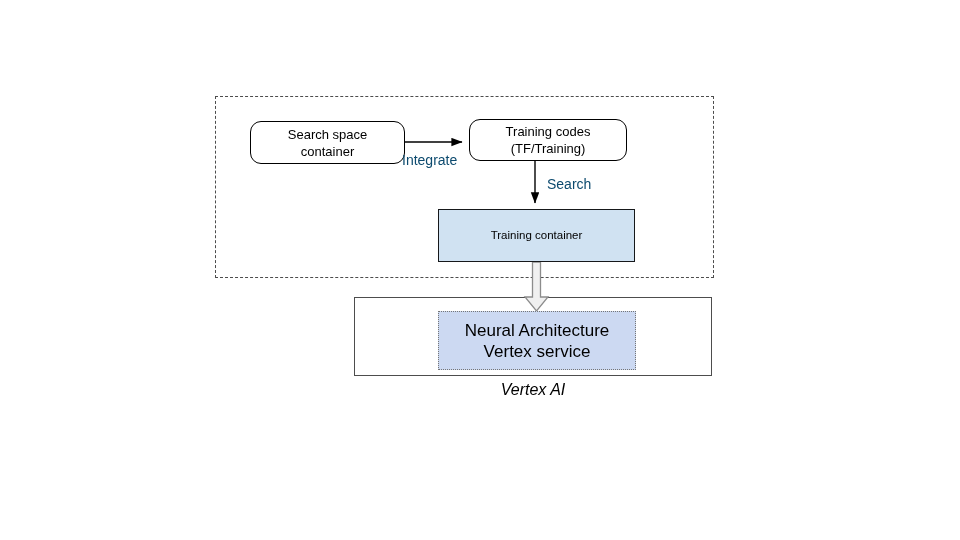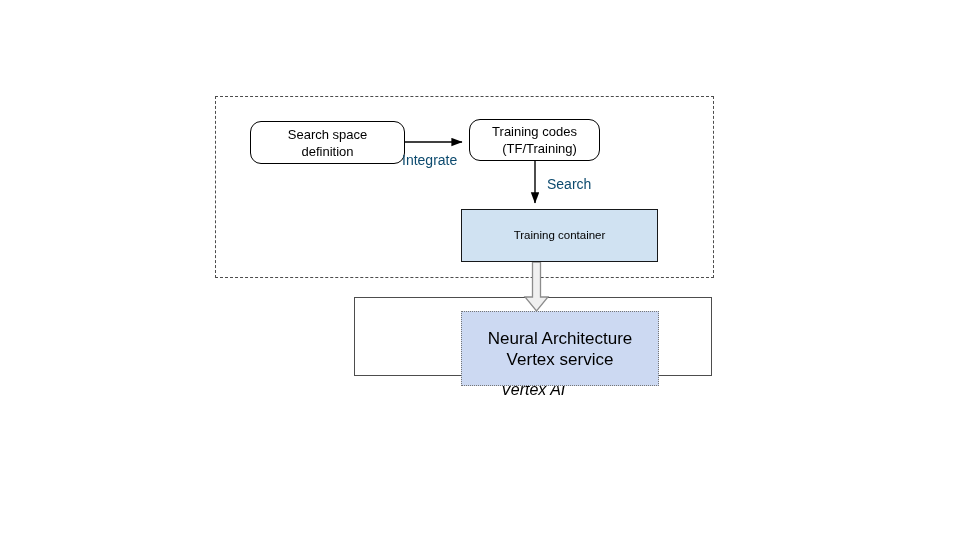--- a/index.html
+++ b/index.html
@@ -77,53 +77,51 @@
   #node-search-space {
     left: 250px;
     top: 121px;
     width: 155px;
     height: 43px;
   }
 
   #node-training-codes {
     left: 469px;
     top: 119px;
-    width: 131px;
+    width: 158px;
     height: 42px;
-    text-align: right;
   }
 
   
   .node-box {
     position: absolute;
     box-sizing: border-box;
     display: flex;
     align-items: center;
     justify-content: center;
     text-align: center;
     color: #000000;
-    margin-left: 23px;
   }
 
   #node-training-container {
     left: 438px;
     top: 209px;
     width: 197px;
     height: 53px;
     background: #d0e2f2;
     border: 1.4px solid #16181a;
     font-size: 11.5px;
     line-height: 15px;
   }
 
   #node-nas-service {
     left: 438px;
     top: 311px;
     width: 198px;
-    height: 75px;
+    height: 59px;
     background: #ccd9f2;
     border: 1.6px dotted #767676;
     font-size: 17px;
     line-height: 21px;
   }
 
   
   #connectors {
     position: absolute;
     left: 0;
@@ -181,21 +179,21 @@
     </g>
 
     <g>
       <path d="M532.5,262 L532.5,297 L525,297 L536.5,311 L548,297 L540.5,297 L540.5,262 Z" fill="#f0f0f0" stroke="#8c8c8c" stroke-width="1.3" stroke-linejoin="miter"></path>
     </g>
   </svg>
 
   <div class="node-rounded" id="node-search-space">
     <div>
       <span class="nowrap-line">Search space</span>
-      <span class="nowrap-line">definition</span>
+      <span class="nowrap-line">container</span>
     </div>
   </div>
 
   <div class="node-rounded" id="node-training-codes">
     <div>
       <span class="nowrap-line">Training codes</span>
       <span class="nowrap-line">(TF/Training)</span>
     </div>
   </div>
 

